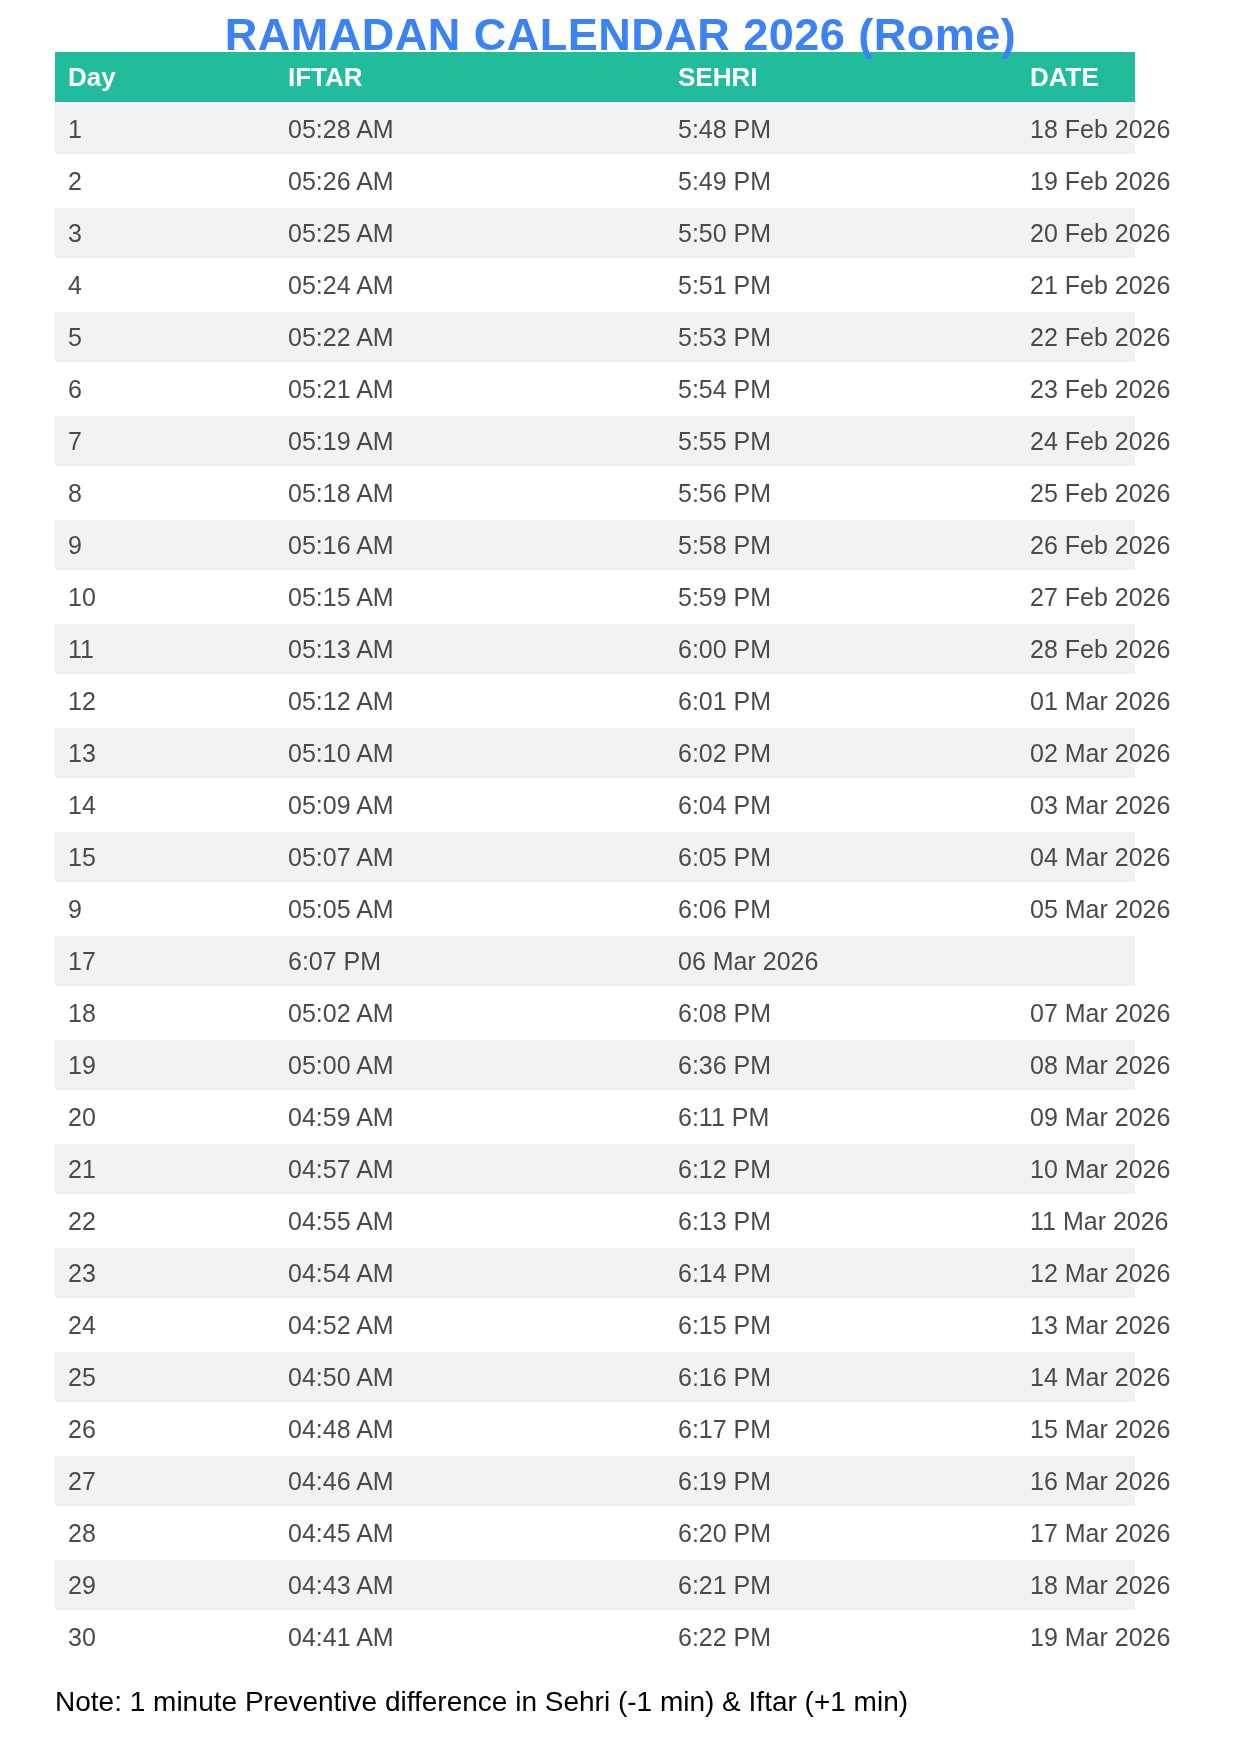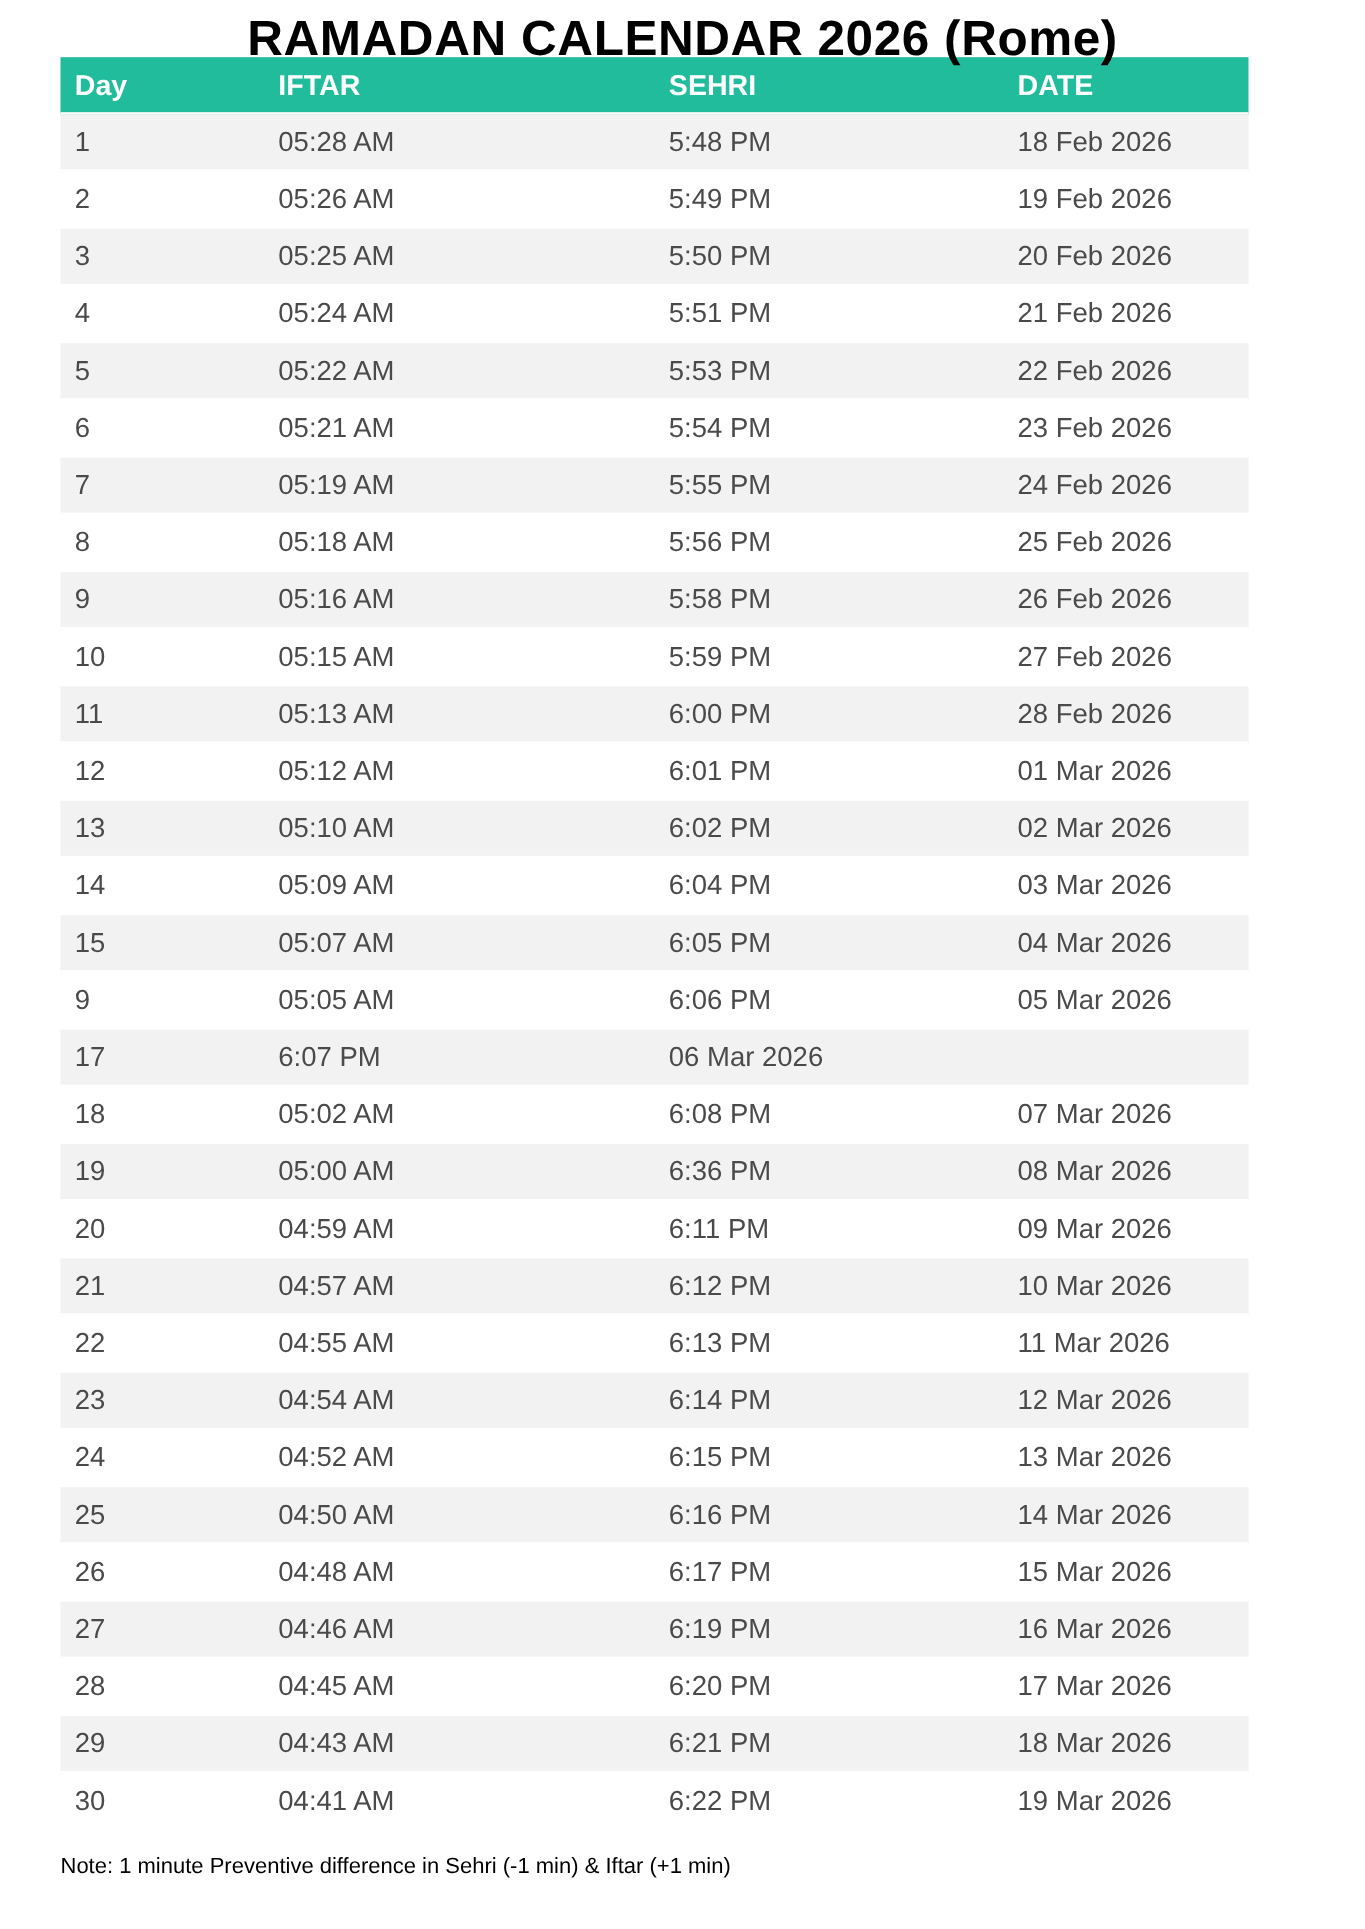--- a/index.html
+++ b/index.html
@@ -15,52 +15,53 @@
     min-height: 1754px;
     background: #fff;
   }
   .page-title {
     padding-top: 10px;
     height: 50px;
     line-height: 50px;
     text-align: center;
     font-size: 45px;
     font-weight: 700;
-    color: #000000;
+    color: #3b82f6;
     letter-spacing: 0.5px;
     white-space: nowrap;
   }
   .calendar-table {
     margin-left: 55px;
     width: 1080px;
     margin-top: 2px;
   }
   .t-row {
     display: grid;
     grid-template-columns: 198px 355px 317px 210px;
     align-items: center;
     height: 52px;
     font-size: 25px;
     color: #4a4a4a;
+    gap: 35px;
   }
   .t-row > div:first-child { padding-left: 13px; }
   .t-header {
     background: var(--header-bg, #20BC9C);
     color: var(--header-text, #ffffff);
     font-weight: 700;
     font-size: 26px;
     height: 52px;
     border-bottom: 2px solid #ffffff;
   }
   #rows-container .t-row { border-bottom: 2px solid #ffffff; }
   #rows-container .t-row:nth-child(odd) { background: var(--row-alt-bg, #f2f2f2); }
   #rows-container .t-row:nth-child(even) { background: #ffffff; }
   .note-text {
     margin: 22px 0 0 55px;
-    font-size: 20px;
+    font-size: 28px;
     color: #000000;
   }
 </style>
 </head>
 <body>
 
 <div class="page">
 
   <h1 class="page-title">RAMADAN CALENDAR 2026 (Rome)</h1>
 

